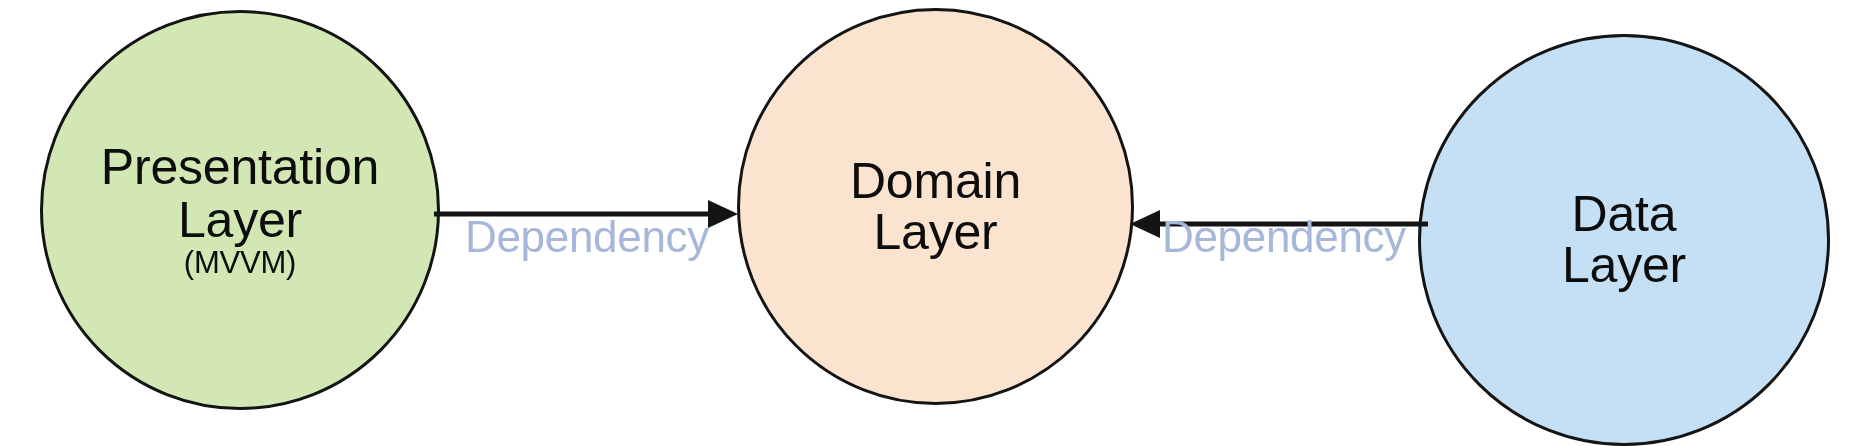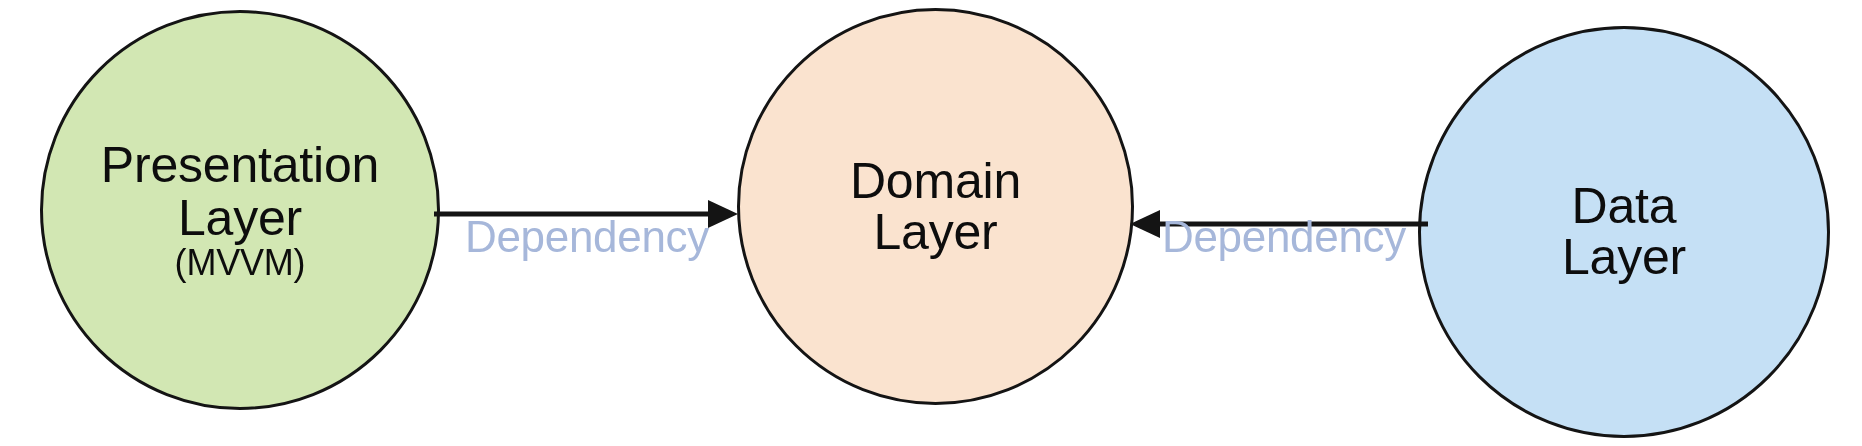--- a/index.html
+++ b/index.html
@@ -29,42 +29,42 @@
     text-align: center;
     color: #0d0d0d;
     line-height: 1.02;
   }
   .node-title {
     font-size: 50px;
     letter-spacing: -0.2px;
     white-space: pre-line;
   }
   .node-subtitle {
-    font-size: 36px;
+    font-size: 31px;
     margin-top: 0;
     letter-spacing: -0.2px;
   }
   #node-presentation {
     left: 40px;
     top: 10px;
     width: 400px;
     height: 400px;
     background: #d2e7b3;
   }
   #node-presentation .node-title { line-height: 1.06; }
   #node-domain {
     left: 737px;
     top: 8px;
     width: 397px;
     height: 397px;
     background: #fae3cf;
   }
   #node-data {
     left: 1418px;
-    top: 26px;
+    top: 34px;
     width: 412px;
     height: 412px;
     background: #c5e0f5;
   }
   .edge {
     position: absolute;
   }
   #edge-presentation-domain {
     left: 432px;
     top: 186px;

